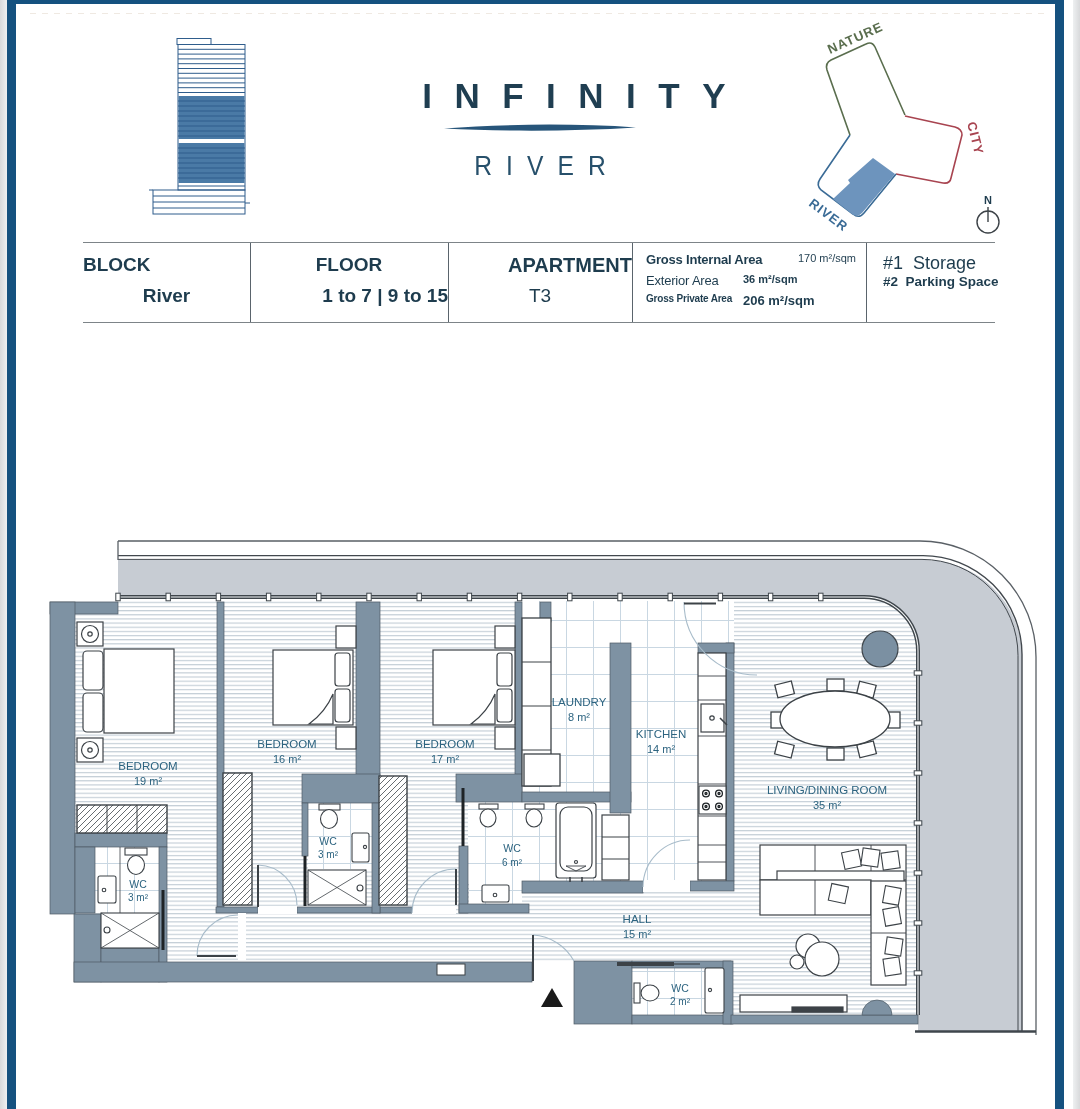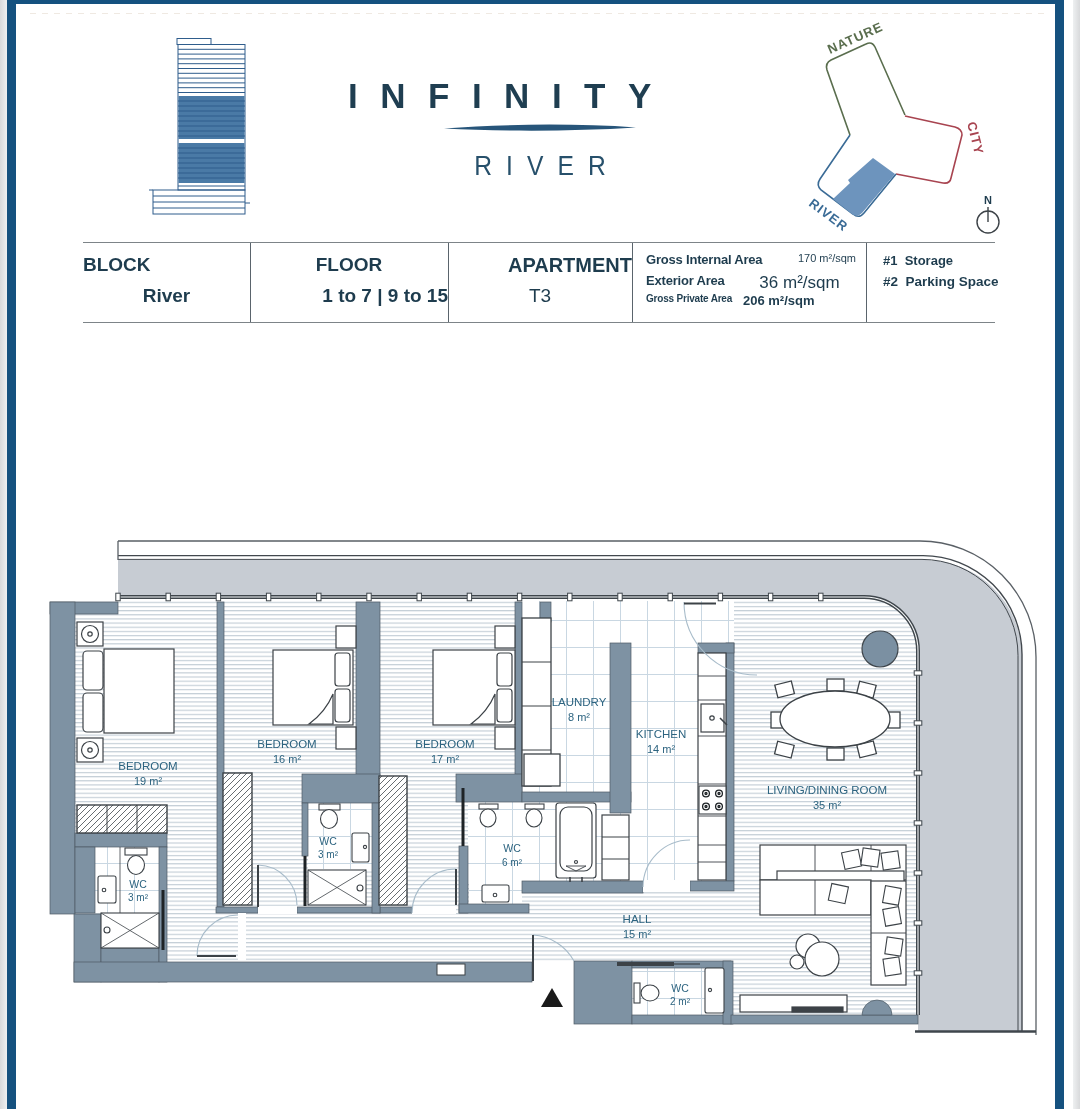--- a/index.html
+++ b/index.html
@@ -26,21 +26,21 @@
 <rect x="29.5" y="106" width="66" height="40" fill="#4a7aa6"></rect>
 <g stroke="#2f5d8c" stroke-width="1">
 <path d="M29,12.3H96M29,17.1H96M29,21.9H96M29,26.7H96M29,31.5H96M29,36.3H96M29,41.1H96M29,45.9H96M29,50.7H96M29,55.5H96M29,64H96M29,69H96M29,74H96M29,79H96M29,84H96M29,89H96M29,94H96M29,99H96M29,111H96M29,116H96M29,121H96M29,126H96M29,131H96M29,136H96M29,141H96M29,149H96"></path>
 </g>
 <g stroke="#2f5d8c" fill="none" stroke-width="1">
 <rect x="4" y="153" width="92" height="24"></rect>
 <path d="M0,153H4 M96,166H101 M4,159H96 M4,165H96 M4,171H96"></path>
 </g>
 </svg>
 
-<div class="abs" style="left:326px;top:76px;width:400px;text-align:left;font-size:35px;font-weight:bold;color:#1f3e51;letter-spacing:22.5px;padding-left:22px">INFINITY</div>
+<div class="abs" style="left:326px;top:76px;width:400px;text-align:right;font-size:35px;font-weight:bold;color:#1f3e51;letter-spacing:22.5px;padding-left:22px">INFINITY</div>
 
 <svg class="abs" style="left:443px;top:122px" width="194" height="12" viewBox="0 0 194 12">
 <path d="M1,6.5 C60,2 130,1 193,5.5 C130,9.5 60,9.5 1,6.5 Z" fill="#27557a"></path>
 </svg>
 
 <div class="abs" style="left:382px;top:150px;width:300px;text-align:center;font-size:28px;font-weight:normal;color:#27506b;letter-spacing:16px;padding-left:16px;transform:scaleX(.88)">RIVER</div>
 
 <svg class="abs" style="left:800px;top:20px" width="210" height="220" viewBox="0 0 210 220">
 <path d="M50,115 L27,50 Q25,43 31,40 L66,24 Q72,21 75,27 L105,95 Z M105,97 L155,107 Q162,109 162,115 L151,158 Q150,164 143,163 L96,154 Z M50,115 L20,159 Q16,165 21,170 L53,194 Q59,199 64,193 L96,154 Z" fill="#ffffff" stroke="none"></path>
 
@@ -72,27 +72,27 @@
 <div class="abs" style="left:0;top:11px;width:167px;text-align:left;font-size:19px;font-weight:bold">BLOCK</div>
 <div class="abs" style="left:0;top:42px;width:167px;text-align:center;font-size:19px;font-weight:bold">River</div>
 
 <div class="abs" style="left:167px;top:11px;width:198px;text-align:center;font-size:19px;font-weight:bold">FLOOR</div>
 <div class="abs" style="left:167px;top:42px;width:198px;text-align:right;font-size:19px;font-weight:bold">1 to 7 | 9 to 15</div>
 
 <div class="abs" style="left:365px;top:11px;width:184px;text-align:right;font-size:20px;font-weight:bold">APARTMENT</div>
 <div class="abs" style="left:365px;top:42px;width:184px;text-align:center;font-size:19px;font-weight:normal">T3</div>
 
 <div class="abs" style="left:563px;top:9px;width:190px;font-size:13px;letter-spacing:-0.2px;font-weight:bold">Gross Internal Area</div>
-<div class="abs" style="left:563px;top:29.5px;width:190px;font-size:13px;letter-spacing:-0.2px;font-weight:bold">Exterior Area</div>
+<div class="abs" style="left:563px;top:29.5px;width:190px;font-size:13px;letter-spacing:-0.2px;font-weight:normal">Exterior Area</div>
 <div class="abs" style="left:563px;top:50px;width:190px;font-size:10px;letter-spacing:-0.2px;font-weight:bold">Gross Private Area</div>
 <div class="abs" style="left:660px;top:9px;width:113px;font-size:11px;font-weight:normal;text-align:right">170 m²/sqm</div>
-<div class="abs" style="left:660px;top:29.5px;width:113px;font-size:17px;font-weight:normal;text-align:center">36 m²/sqm</div>
+<div class="abs" style="left:660px;top:29.5px;width:113px;font-size:11px;font-weight:bold;text-align:left">36 m²/sqm</div>
 <div class="abs" style="left:660px;top:50px;width:113px;font-size:13px;font-weight:bold;text-align:left">206 m²/sqm</div>
 
-<div class="abs" style="left:800px;top:10px;width:180px;font-size:13px;font-weight:bold">#1&nbsp;&nbsp;Storage</div>
+<div class="abs" style="left:800px;top:10px;width:180px;font-size:18px;font-weight:normal">#1&nbsp;&nbsp;Storage</div>
 <div class="abs" style="left:800px;top:31px;width:180px;font-size:13.5px;font-weight:bold">#2&nbsp;&nbsp;Parking Space</div>
 </div>
 
 <svg class="abs" style="left:40px;top:530px" width="1010" height="515" viewBox="40 530 1010 515">
 <defs>
 <pattern id="st" patternUnits="userSpaceOnUse" width="8" height="4.15">
 <rect width="8" height="4.15" fill="#ffffff"></rect>
 <line x1="0" y1="0.6" x2="8" y2="0.6" stroke="#c3ced6" stroke-width="1.15"></line>
 </pattern>
 <pattern id="ti" patternUnits="userSpaceOnUse" width="27" height="27">

